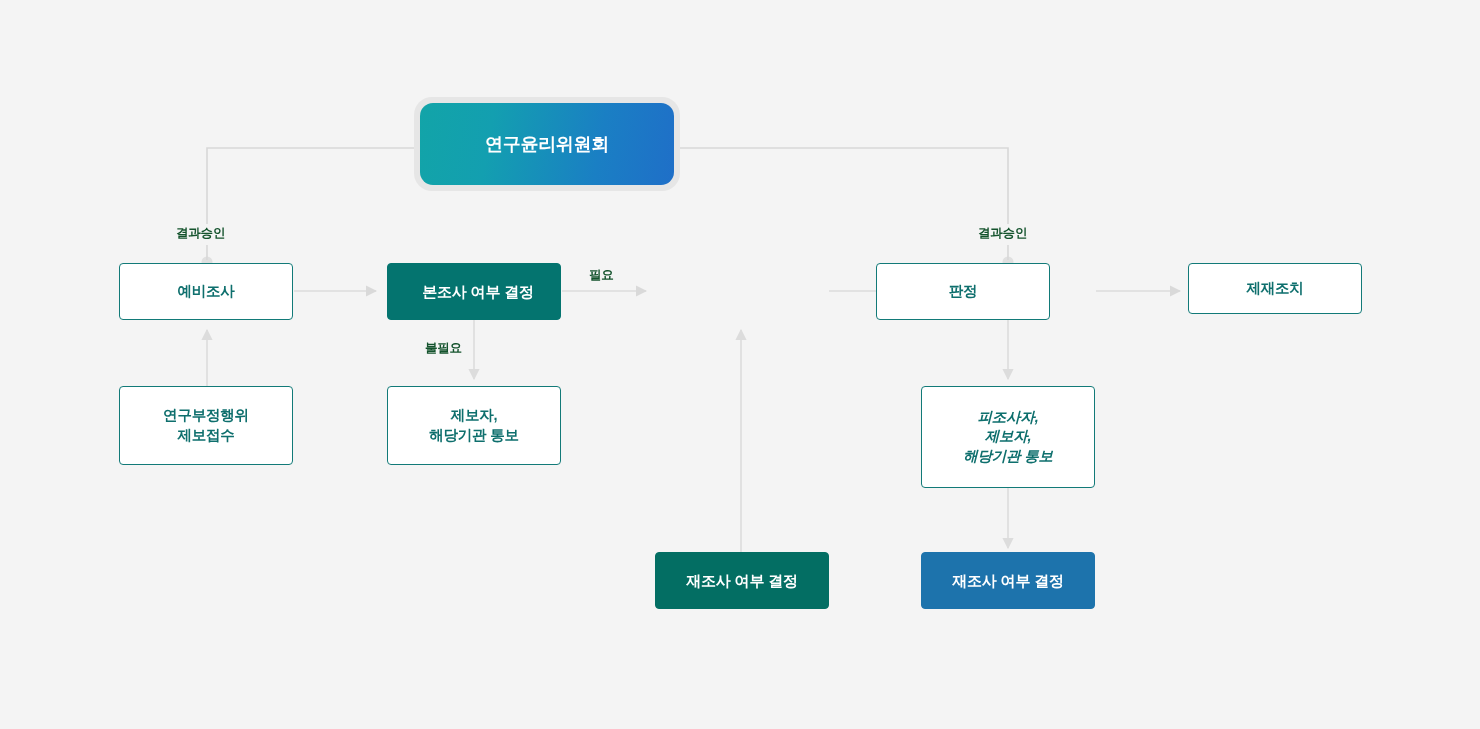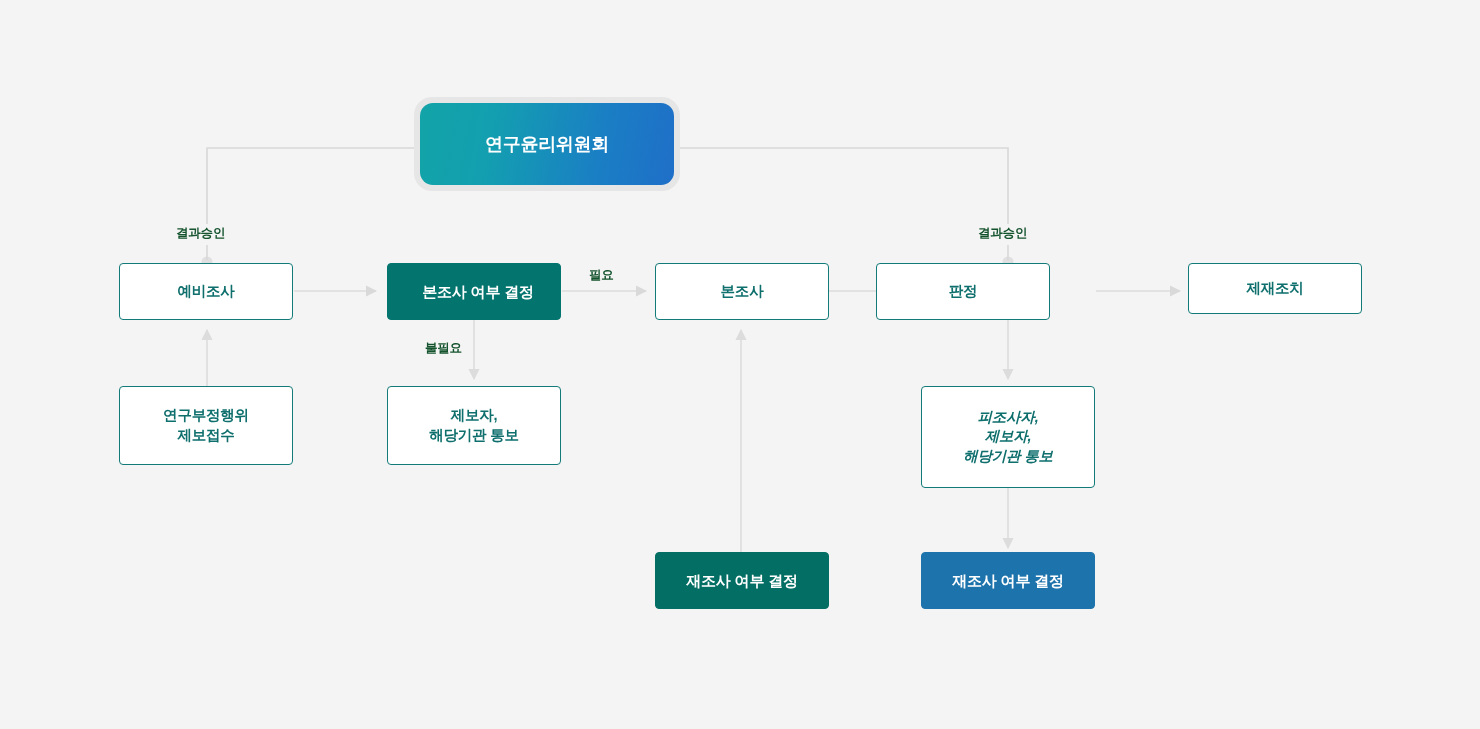--- a/index.html
+++ b/index.html
@@ -168,21 +168,20 @@
 
   <div class="edge-label" style="left:425px; top:340px;">불필요</div>
 
   <div class="committee-frame"></div>
   <div class="committee">연구윤리위원회</div>
 
   <div class="node white" style="left:119px; top:263px; width:174px; height:57px;">예비조사</div>
 
   <div class="node teal" style="left:387px; top:263px; width:174px; height:57px;padding-left:8px;">본조사 여부 결정</div>
 
-  <div class="node white" style="left:655px; top:263px; width:174px; height:57px;">본조사</div>
 
   <div class="node white" style="left:876px; top:263px; width:174px; height:57px;">판정</div>
 
   <div class="node white" style="left:1188px; top:263px; width:174px; height:51px;">제재조치</div>
 
   <div class="node white nl" style="left:119px; top:386px; width:174px; height:79px;">연구부정행위
 제보접수</div>
 
   <div class="node white nl" style="left:387px; top:386px; width:174px; height:79px;">제보자,
 해당기관 통보</div>

